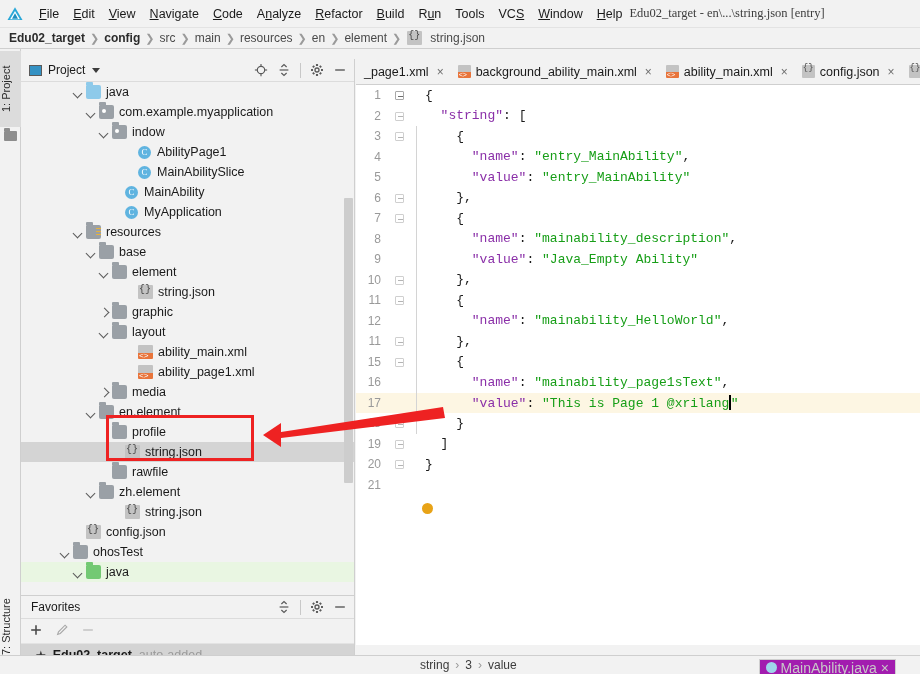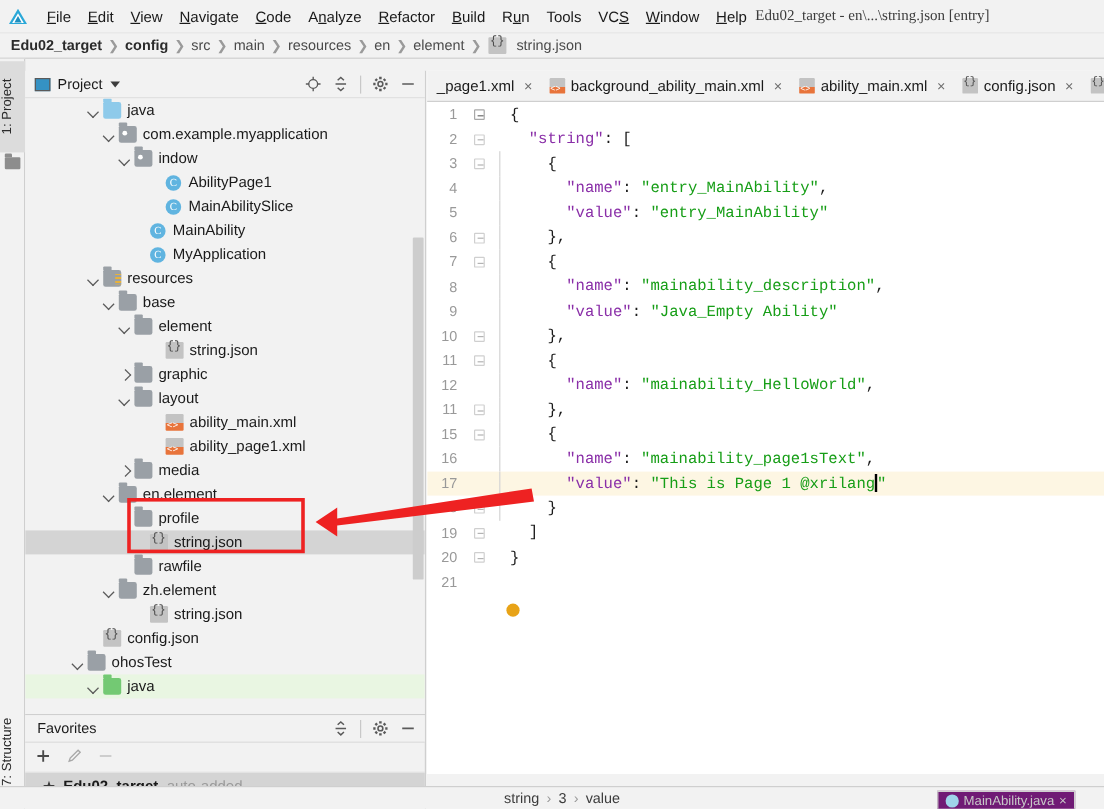--- a/index.html
+++ b/index.html
@@ -254,23 +254,23 @@
     background:#f2f2f2; border-top:1px solid #cfcfcf;
     display:flex; align-items:center;
   }
   #status-crumbs {
     margin-left:420px; display:flex; align-items:center; gap:6px;
     font-size:12px; color:#3c3c3c;
   }
   #status-crumbs .sep { color:#9a9a9a; }
   #bottom-tab {
     position:absolute; right:24px; bottom:-1px; height:16px;
-    background:#701a75; border:1px solid #cfcfcf; border-bottom:0;
+    background:#a21caf; border:1px solid #cfcfcf; border-bottom:0;
     display:flex; align-items:center; gap:4px; padding:0 6px;
-    font-size:11px; color:#c8c8c8; overflow:hidden;
+    font-size:14px; color:#c8c8c8; overflow:hidden;
   }
   .bt-icon { width:11px; height:11px; border-radius:50%; background:#9fd4ea; flex:none; }
   
   #annot-rect {
     position:absolute; left:106px; top:415px; width:148px; height:46px;
     border:3px solid #ee2222; z-index:20; pointer-events:none;
   }
   #annot-arrow { position:absolute; left:245px; top:405px; width:200px; height:45px; z-index:21; }
 </style>
 </head>

